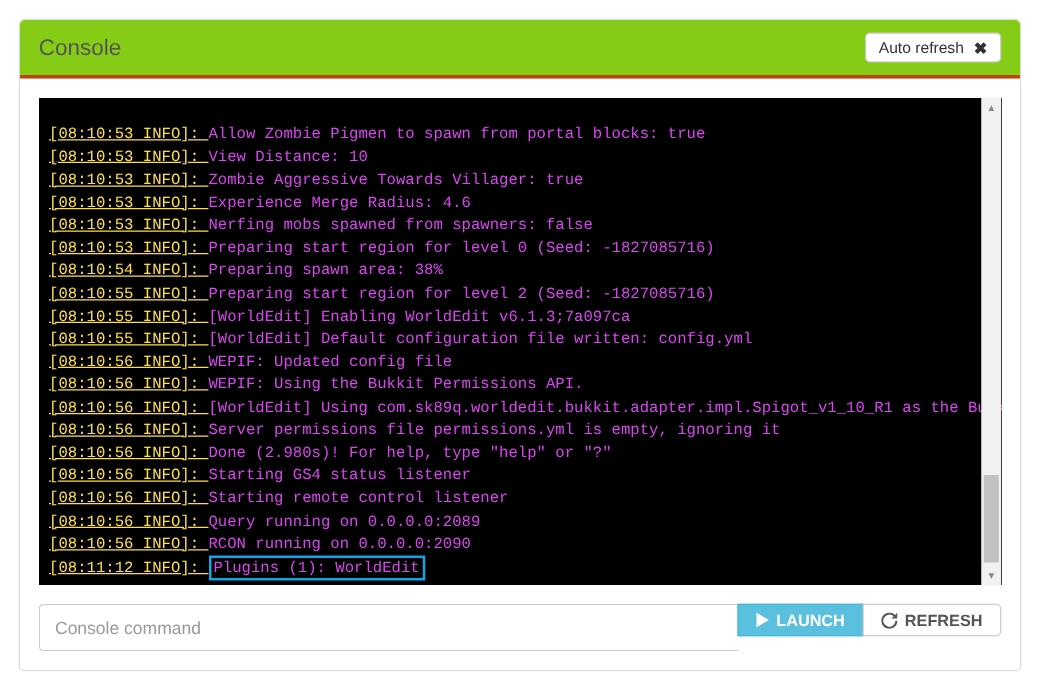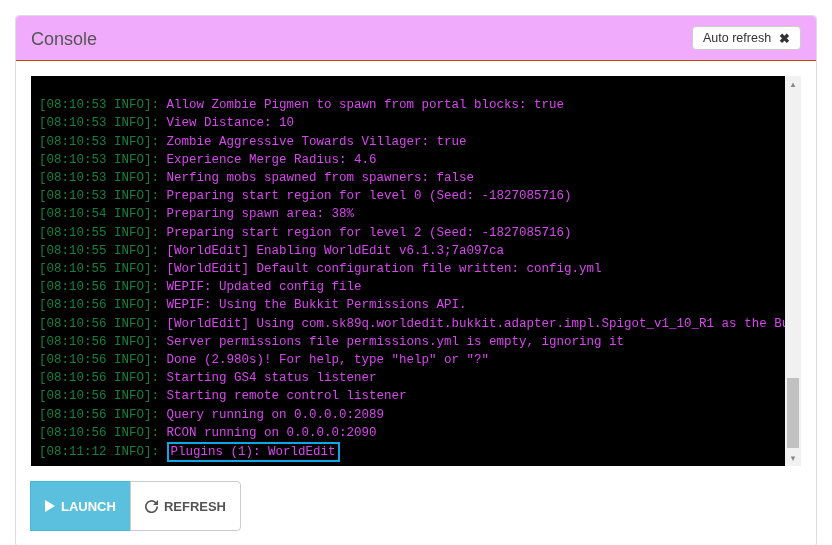--- a/index.html
+++ b/index.html
@@ -9,25 +9,25 @@
     background: #fff;
     padding: 15px;
     color: #333;
   }
   .panel {
     border: 1px solid #ddd;
     border-radius: 4px;
     background: #fff;
   }
   .panel-heading {
-    background: #f0abfc;
-    border-bottom: 1px solid #c2410c;
+    background: #84cc16;
+    border-bottom: 3px solid #c2410c;
     padding: 10px 15px;
     display: flex;
-    align-items: flex-end;
+    align-items: center;
     justify-content: space-between;
     border-top-left-radius: 4px;
     border-top-right-radius: 4px;
   }
   .panel-title {
     font-size: 18px;
     font-weight: 400;
     color: #555;
   }
   .auto-refresh-btn {
@@ -65,21 +65,21 @@
     border-radius: 0;
     position: relative;
   }
   .console-inner {
     position: absolute;
     left: 8px;
     right: 22px;
     bottom: 4px;
   }
   .log-line { white-space: nowrap; }
-  .log-line .prefix { color: #15803d; }
+  .log-line .prefix { color: #fde047; text-decoration: underline; }
   .log-line .msg { color: #d946ef; }
   .highlight-box {
     border: 2px solid #0ea5e9;
     padding: 0 2px;
     display: inline-block;
     line-height: 16px;
   }
   
   .fake-scroll {
     position: absolute;
@@ -137,21 +137,21 @@
     border: 1px solid #ccc;
     background: #fff;
     padding: 10px 14px;
     font-size: 13px;
     font-weight: 700;
     color: #555;
     cursor: pointer;
     display: inline-flex;
     align-items: center;
     gap: 6px;
-    height: 50px;
+    height: 26px;
   }
   .btn-launch {
     background: #5bc0de;
     border-color: #46b8da;
     color: #fff;
     border-radius: 0;
     margin-left: -1px;
   }
   .btn-refresh {
     border-top-right-radius: 4px;
@@ -204,20 +204,21 @@
       <div class="fake-scroll">
         <div class="scroll-btn">▴</div>
         <div class="scroll-track">
           <div class="scroll-thumb"></div>
         </div>
         <div class="scroll-btn">▾</div>
       </div>
     </div>
 
     <div class="input-row">
+      <input class="cmd-input" type="text" placeholder="Console command" style="">
       <button class="btn btn-launch">
         <span class="icon-play">
           <svg width="10" height="12" viewBox="0 0 10 12">
               <polygon points="0,0 10,6 0,12" fill="#fff"></polygon>
             </svg>
         </span>
         <span>LAUNCH</span>
       </button>
       <button class="btn btn-refresh">
         <span class="icon-refresh">

